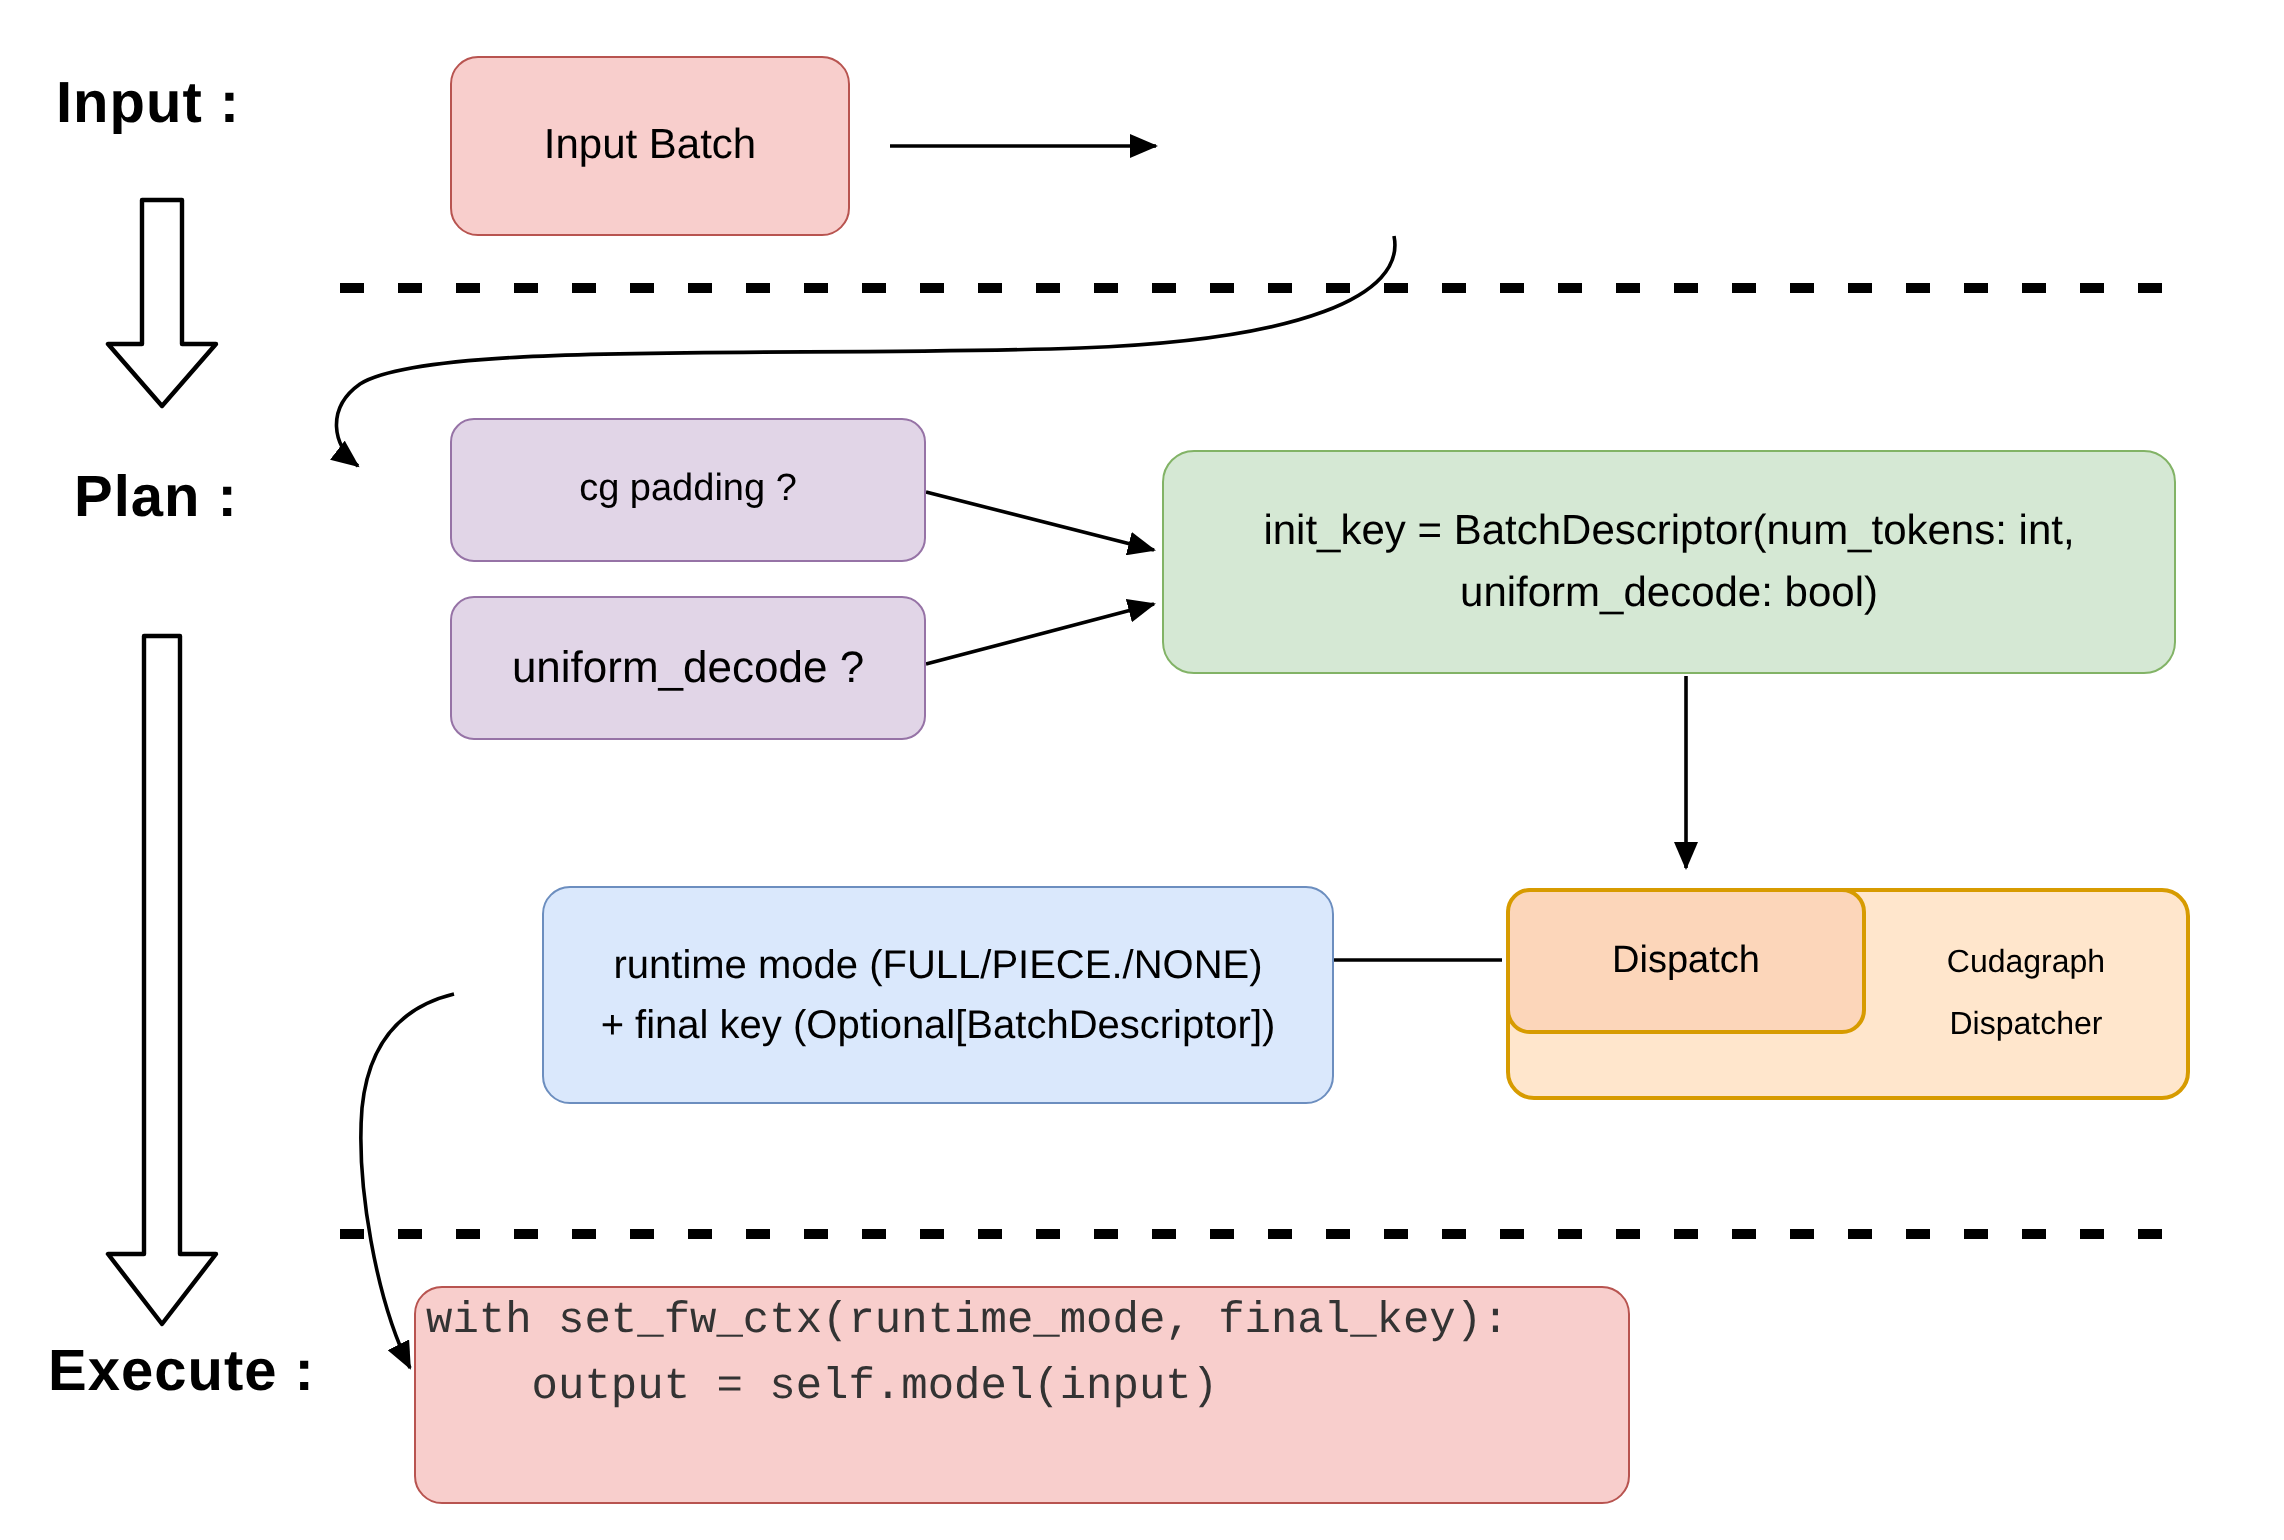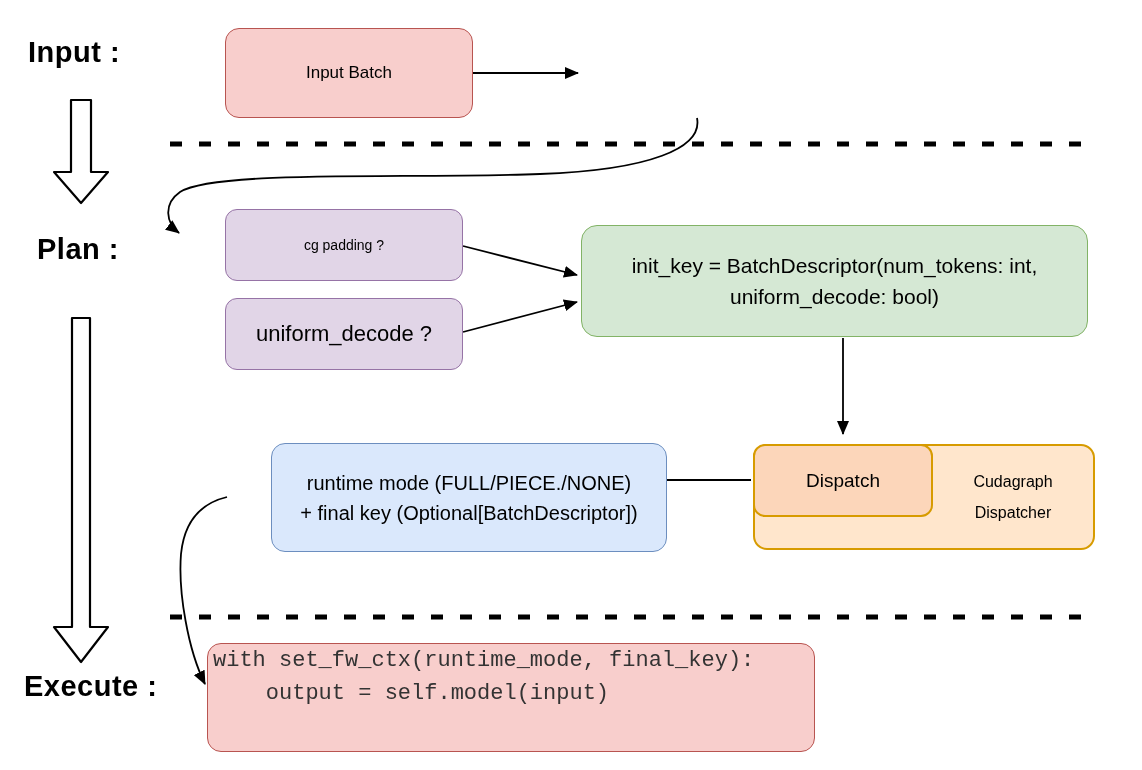--- a/index.html
+++ b/index.html
@@ -4,23 +4,23 @@
 <style>
   html,body{margin:0;padding:0;background:#ffffff;}
   body{width:1142px;height:770px;font-family:"Liberation Sans",sans-serif;position:relative;overflow:hidden;}
   .stage{position:absolute;inset:0;width:1142px;height:770px;}
   svg.wires{position:absolute;left:0;top:0;width:1142px;height:770px;pointer-events:none;}
   .node{position:absolute;box-sizing:border-box;display:flex;align-items:center;justify-content:center;
         text-align:center;color:#000;border-style:solid;border-width:1.6px;}
   .stage-label{position:absolute;font-weight:bold;font-size:29px;color:#000;letter-spacing:0.5px;}
   .two-line{display:flex;flex-direction:column;align-items:center;justify-content:center;}
   
-  #input-batch{left:225px;top:28px;width:248px;height:90px;border-radius:14px;font-size:17px;}
+  #input-batch{left:225px;top:28px;width:200px;height:90px;border-radius:14px;font-size:21px;}
   #preprocess{left:588px;top:27px;width:219px;height:90px;border-radius:14px;font-size:21px;}
-  #cg-padding{left:225px;top:209px;width:238px;height:72px;border-radius:12px;font-size:14px;}
+  #cg-padding{left:225px;top:209px;width:238px;height:72px;border-radius:12px;font-size:19px;}
   #uniform-decode{left:225px;top:298px;width:238px;height:72px;border-radius:12px;font-size:22px;}
   #init-key{left:581px;top:225px;width:507px;height:112px;border-radius:16px;font-size:21px;line-height:31px;}
   #dispatcher-outer{left:753px;top:444px;width:342px;height:106px;border-radius:14px;border-width:2px;}
   #dispatch-inner{position:absolute;left:-2px;top:-2px;width:180px;height:73px;border-radius:12px;
                   border:2px solid;box-sizing:border-box;display:flex;align-items:center;justify-content:center;font-size:19px;}
   #dispatcher-text{position:absolute;left:180px;right:2px;top:0;bottom:0;display:flex;flex-direction:column;
                    align-items:center;justify-content:center;font-size:16px;line-height:31px;text-align:right;}
   #runtime-mode{left:227px;top:443px;width:396px;height:109px;border-radius:14px;font-size:20px;line-height:30px;}
   #execute-code{left:207px;top:643px;width:608px;height:109px;border-radius:14px;
                 font-family:"Liberation Mono","DejaVu Sans Mono",monospace;font-size:22px;line-height:33px;

